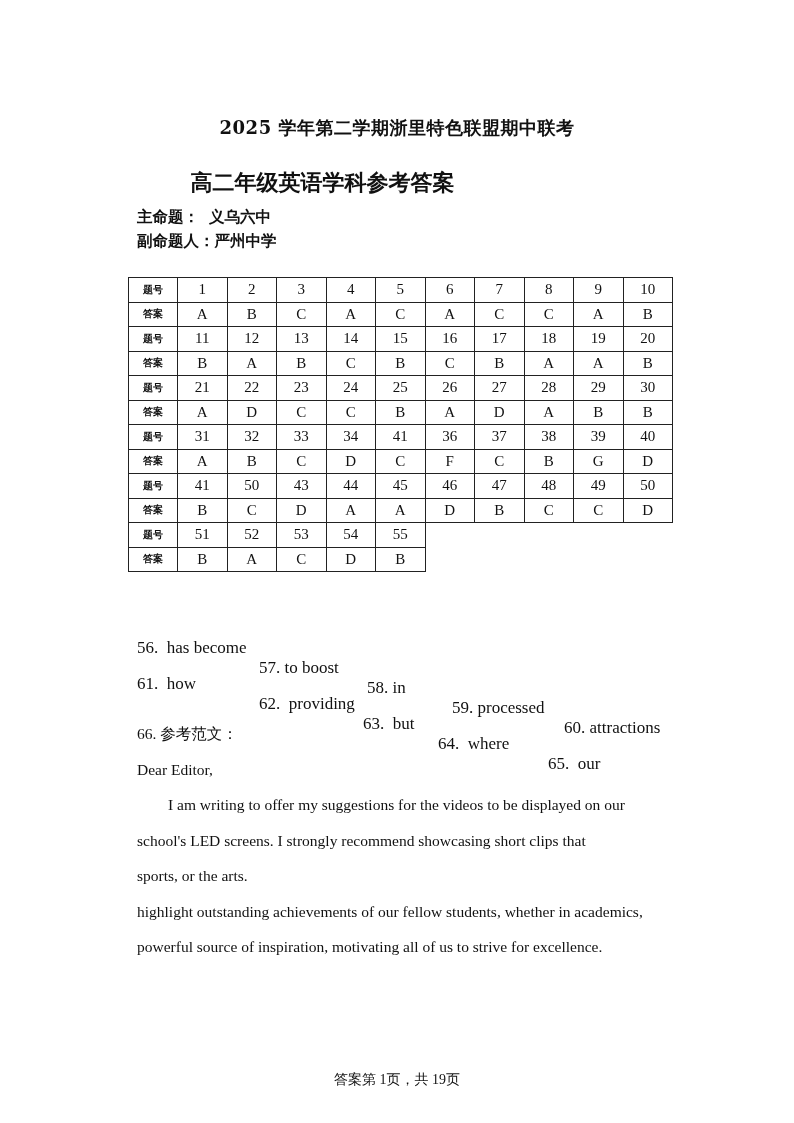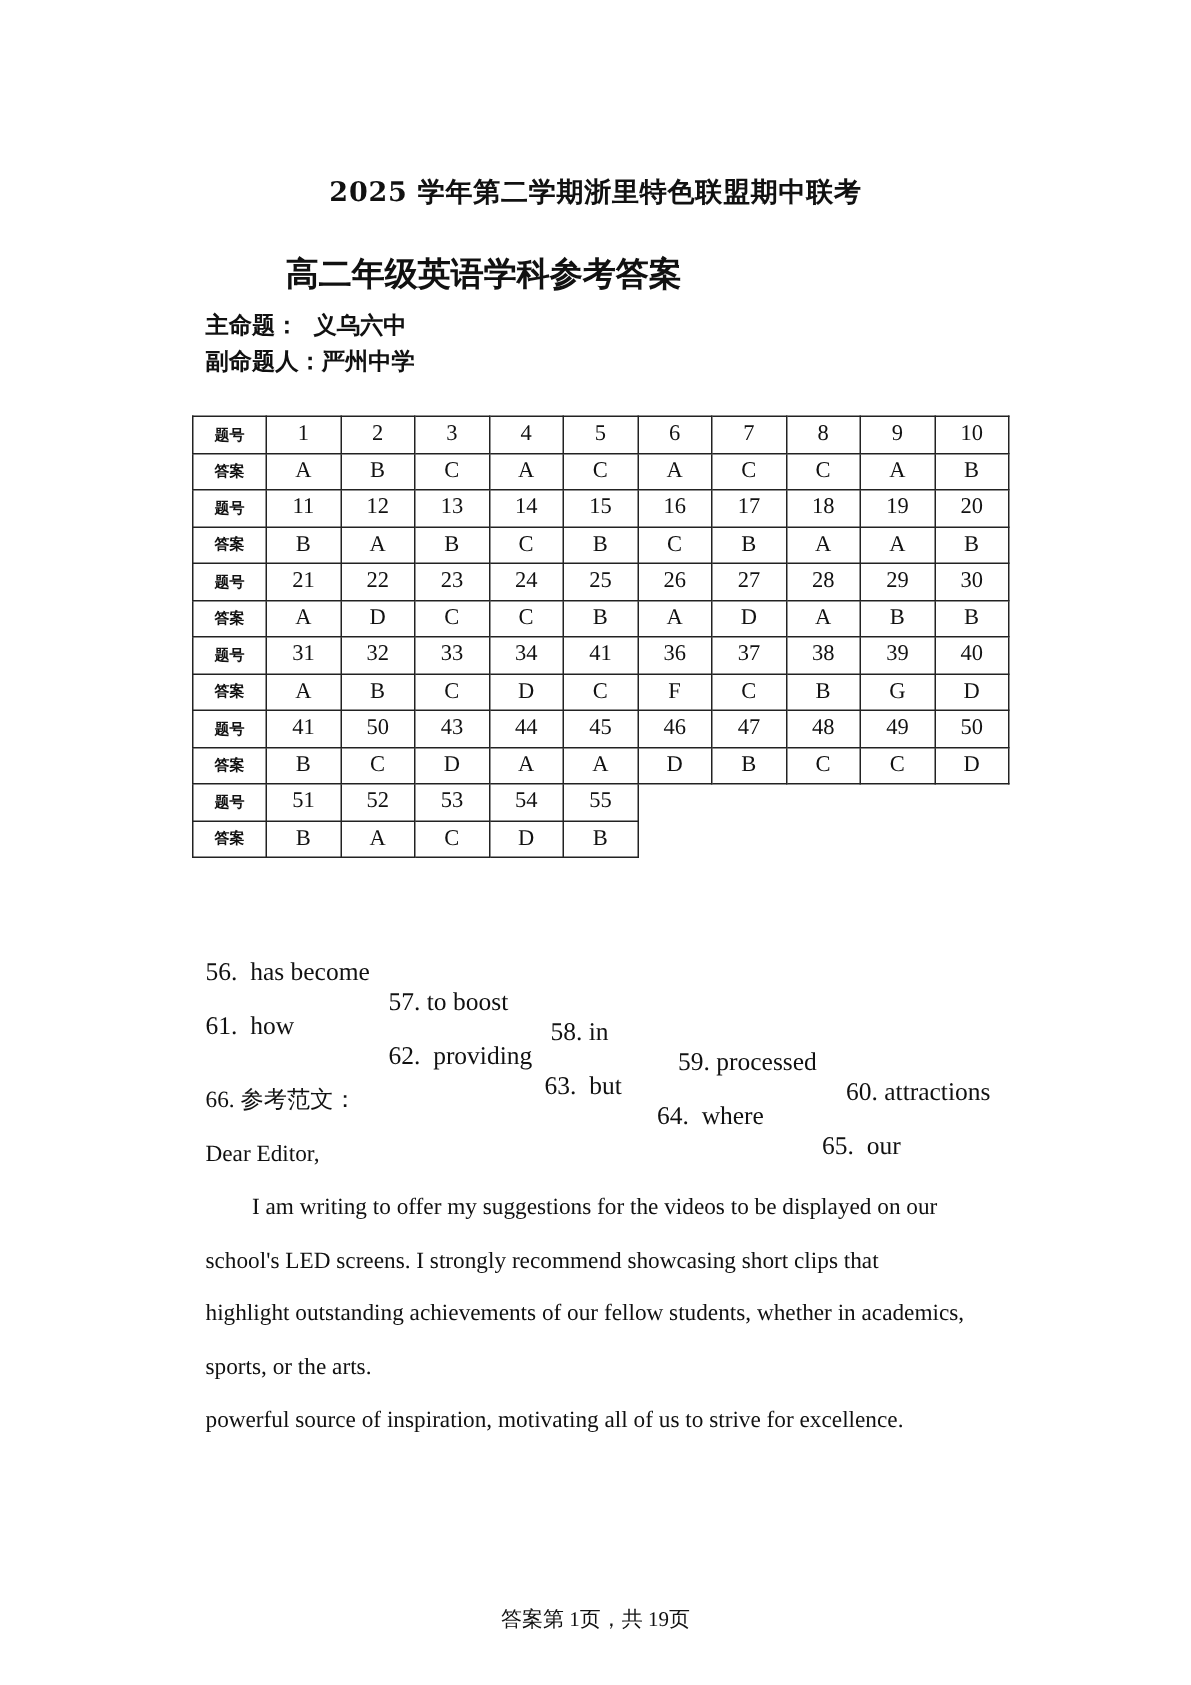--- a/index.html
+++ b/index.html
@@ -227,18 +227,18 @@
   <span style="left:226px"><span style="position:static">63.</span>&nbsp;&nbsp;<span style="position:static">but</span></span>
   <span style="left:301px"><span style="position:static">64.</span>&nbsp;&nbsp;<span style="position:static">where</span></span>
   <span style="left:411px"><span style="position:static">65.</span>&nbsp;&nbsp;<span style="position:static">our</span></span>
 </div>
 
 <div class="essay" style="top:716px;">
   <p>66. 参考范文：</p>
   <p>Dear Editor,</p>
   <p class="indent">I am writing to offer my suggestions for the videos to be displayed on our</p>
   <p>school's LED screens. I strongly recommend showcasing short clips that</p>
+  <p>sports, or the arts.</p>
   <p style="white-space:nowrap;">highlight outstanding achievements of our fellow students, whether in academics,</p>
-  <p>sports, or the arts.</p>
   <p>powerful source of inspiration, motivating all of us to strive for excellence.</p>
 </div>
 
 <div class="footer">答案第 1页，共 19页</div>
 
 </body></html>

